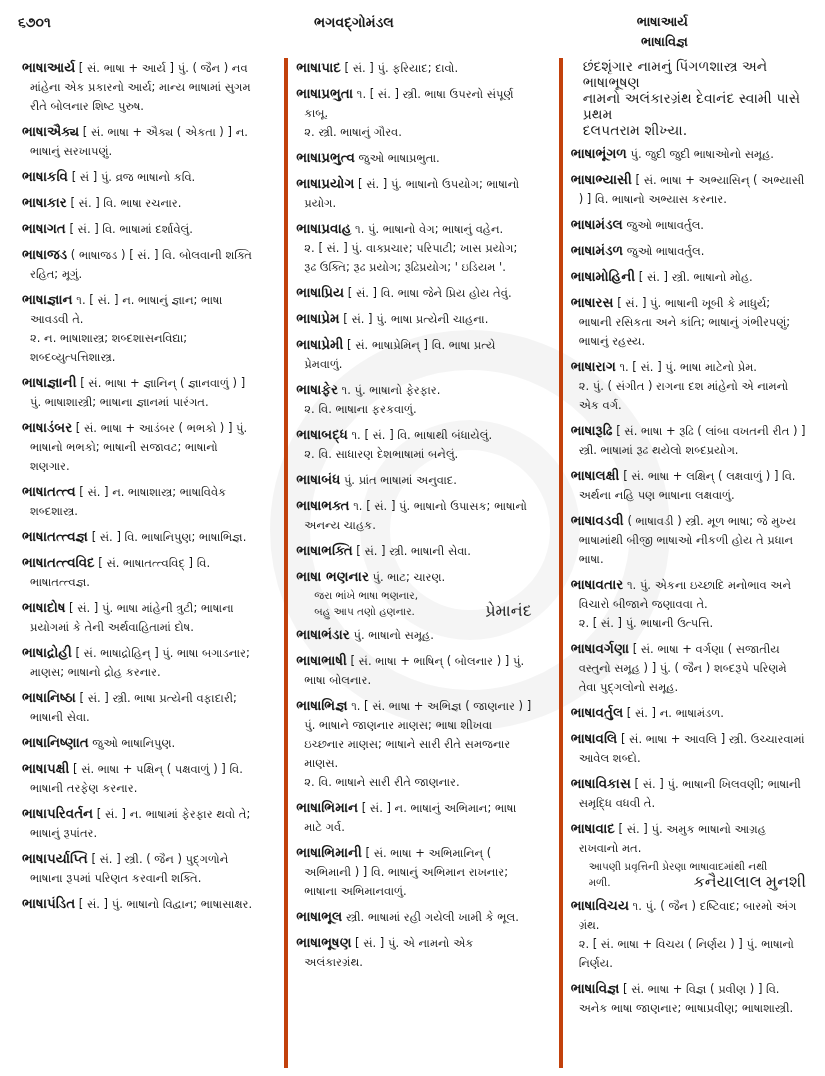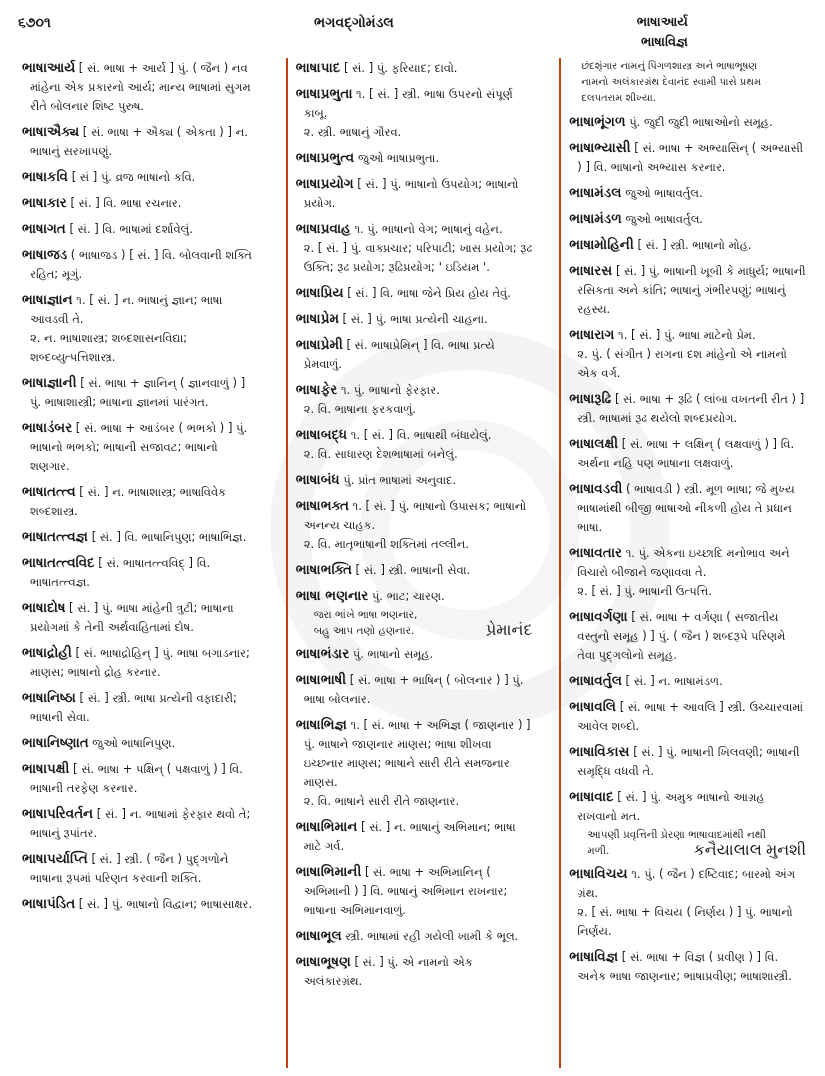--- a/index.html
+++ b/index.html
@@ -16,28 +16,28 @@
     position:absolute; left:360px; top:420px; width:220px; height:220px;
     border-radius:50%; border:30px solid rgba(0,0,0,0.04); box-sizing:border-box;
     pointer-events:none;
   }
   .header { position:absolute; left:0; top:0; width:708px; height:56px; }
   .page-num { position:absolute; left:18px; top:14px; font-size:14px; font-weight:bold; }
   .running-title { position:absolute; left:0; right:0; top:14px; text-align:center; font-size:14px; font-weight:bold; }
   .guide { position:absolute; right:20px; top:12px; text-align:right; font-size:13px; font-weight:bold; line-height:20px; }
   .columns { position:absolute; left:14px; top:58px; width:800px; height:1010px; display:flex;gap:19px; }
   .col { flex:1; padding:0 8px; box-sizing:border-box; font-size:11.5px; line-height:19px; }
-  .col + .col { border-left:2px solid #c2410c; }
+  .col + .col { border-left:4px solid #c2410c; }
   .entry { margin:0 0 6px 0; }
   .entry p { margin:0; padding-left:8px; text-indent:-8px; }
   .hw { font-weight:bold; font-size:13.5px; }
   .sense { padding-left:8px; }
   .quote { font-size:10.5px; padding-left:18px; line-height:16px; }
   .attr { float:right; font-size:16px;font-family:Liberation Serif, serif; }
-  .cont { font-size:10px; line-height:16px; padding-left:12px; margin-bottom:6px; }
+  .cont { font-size:14px; line-height:16px; padding-left:12px; margin-bottom:6px; }
 </style>
 </head>
 <body>
 
 <div class="watermark"></div>
 <div class="watermark2"></div>
 
 <div class="header">
   <span class="page-num">૬૭૦૧</span>
   <div class="running-title">ભગવદ્ગોમંડલ</div>
@@ -144,21 +144,20 @@
       </div>
       <div class="entry">
         <p><span class="hw">ભાષાબદ્ધ</span> <span>૧. [ સં. ] વિ. ભાષાથી બંધાયેલું.</span></p>
         <div class="sense">૨. વિ. સાધારણ દેશભાષામાં બનેલું.</div>
       </div>
       <div class="entry">
         <p><span class="hw">ભાષાબંધ</span> <span>પું. પ્રાંત ભાષામાં અનુવાદ.</span></p>
       </div>
       <div class="entry">
         <p><span class="hw">ભાષાભક્ત</span> <span>૧. [ સં. ] પું. ભાષાનો ઉપાસક; ભાષાનો અનન્ય ચાહક.</span></p>
-        <div class="sense">૨. વિ. માતૃભાષાની શક્તિમાં તલ્લીન.</div>
       </div>
       <div class="entry">
         <p><span class="hw">ભાષાભક્તિ</span> <span>[ સં. ] સ્ત્રી. ભાષાની સેવા.</span></p>
       </div>
       <div class="entry">
         <p><span class="hw">ભાષા ભણનાર</span> <span>પું. ભાટ; ચારણ.</span></p>
         <div class="quote"><span>જરા ભાંખે ભાષા ભણનાર,</span></div>
         <div class="quote"><span>બહુ આપ તણો હણનાર.</span><span class="attr">પ્રેમાનંદ</span></div>
       </div>
       <div class="entry">

